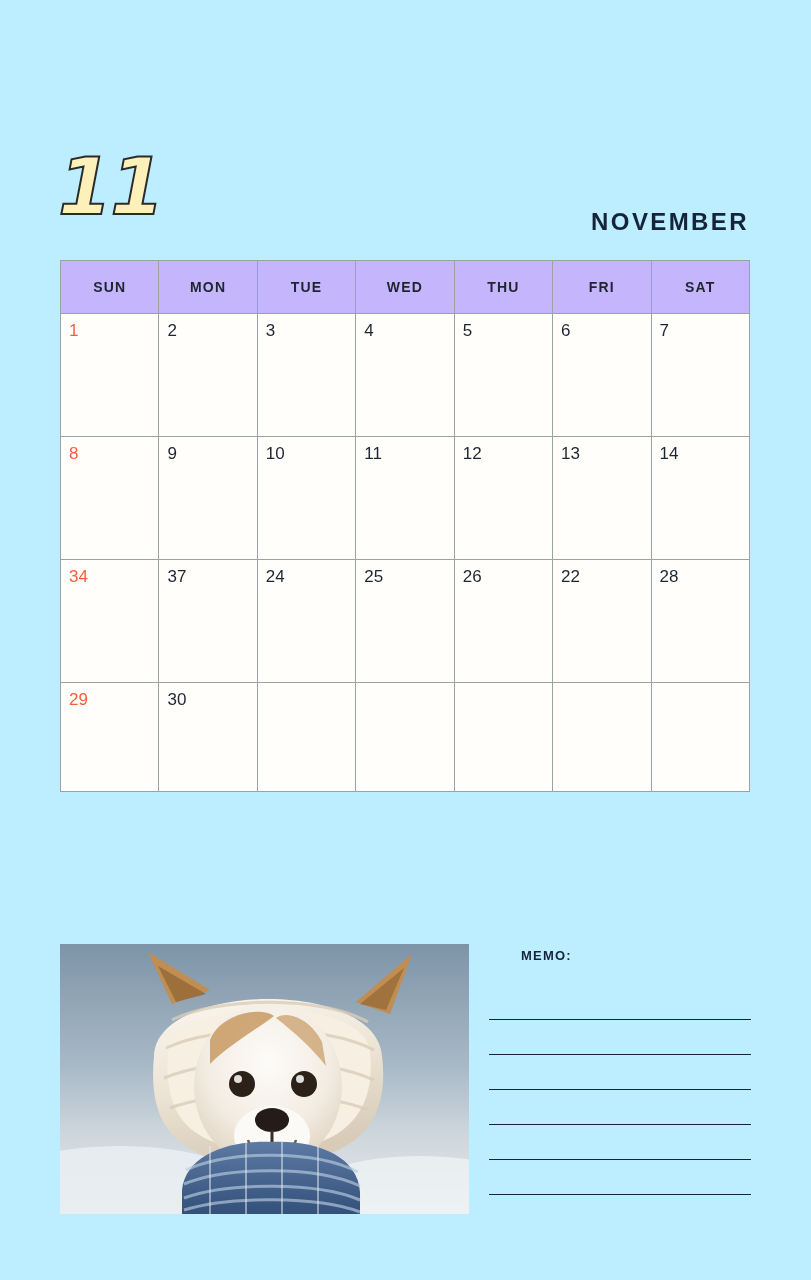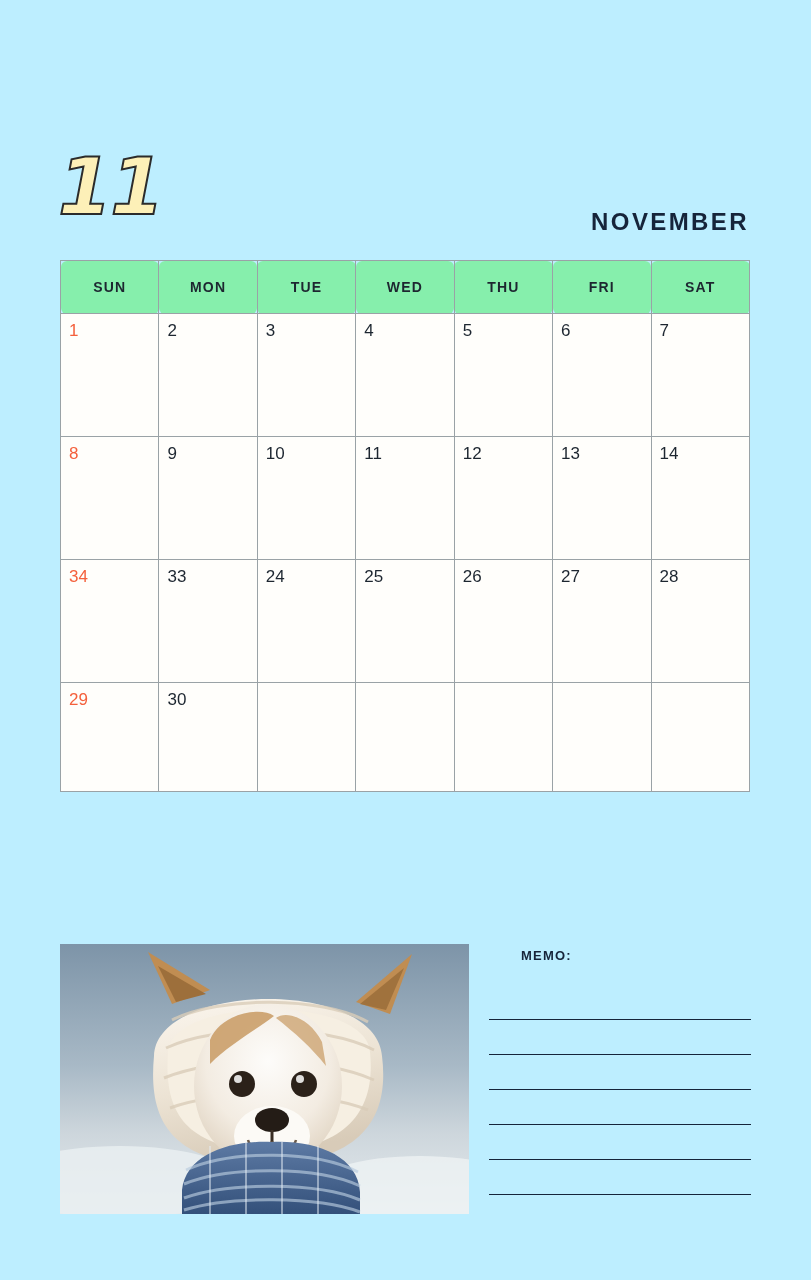--- a/index.html
+++ b/index.html
@@ -57,29 +57,28 @@
     top: 260px;
     width: 690px;
     border-collapse: collapse;
     table-layout: fixed;
   }
   .calendar th, .calendar td {
     border: 1px solid #9aa2a6;
     padding: 0;
   }
   .calendar th {
-    background: #86efac;
+    background: #c4b5fd;
     height: 52px;
     font-size: 14px;
     font-weight: bold;
     letter-spacing: 1.2px;
     color: #1d2630;
     text-align: center;
     vertical-align: middle;
-    border-radius: 6px;
   }
   .calendar td {
     background: #fffefb;
     height: 122px;
     vertical-align: top;
   }
   .calendar td.short {
     height: 108px;
   }
   .daynum {
@@ -197,33 +196,33 @@
           </td>
         <td>
             <span class="daynum">14</span>
           </td>
       </tr>
       <tr>
         <td>
             <span class="daynum sun">34</span>
           </td>
         <td>
-            <span class="daynum">33</span>
+            <span class="daynum">37</span>
           </td>
         <td>
             <span class="daynum">24</span>
           </td>
         <td>
             <span class="daynum">25</span>
           </td>
         <td>
             <span class="daynum">26</span>
           </td>
         <td>
-            <span class="daynum">27</span>
+            <span class="daynum">22</span>
           </td>
         <td>
             <span class="daynum">28</span>
           </td>
       </tr>
       <tr>
         <td class="short">
             <span class="daynum sun">29</span>
           </td>
         <td class="short">

